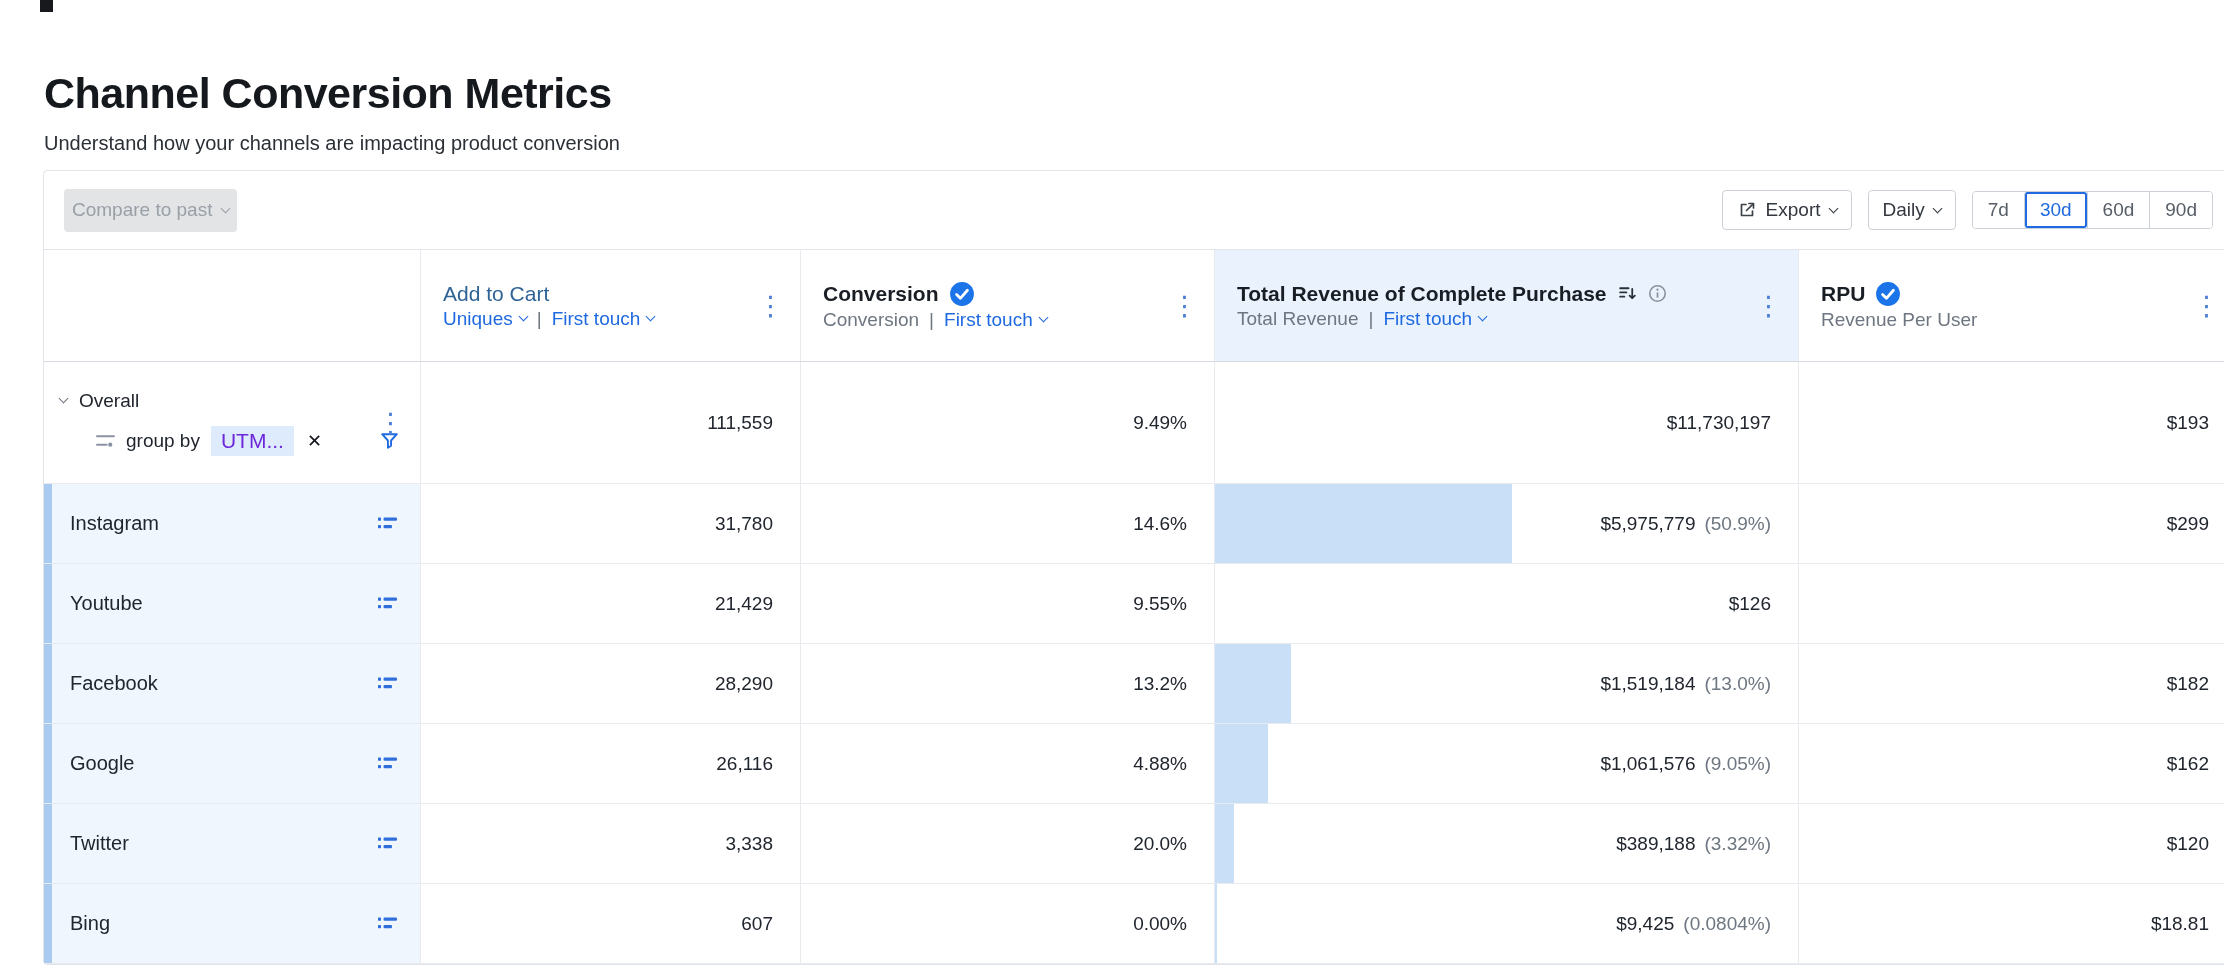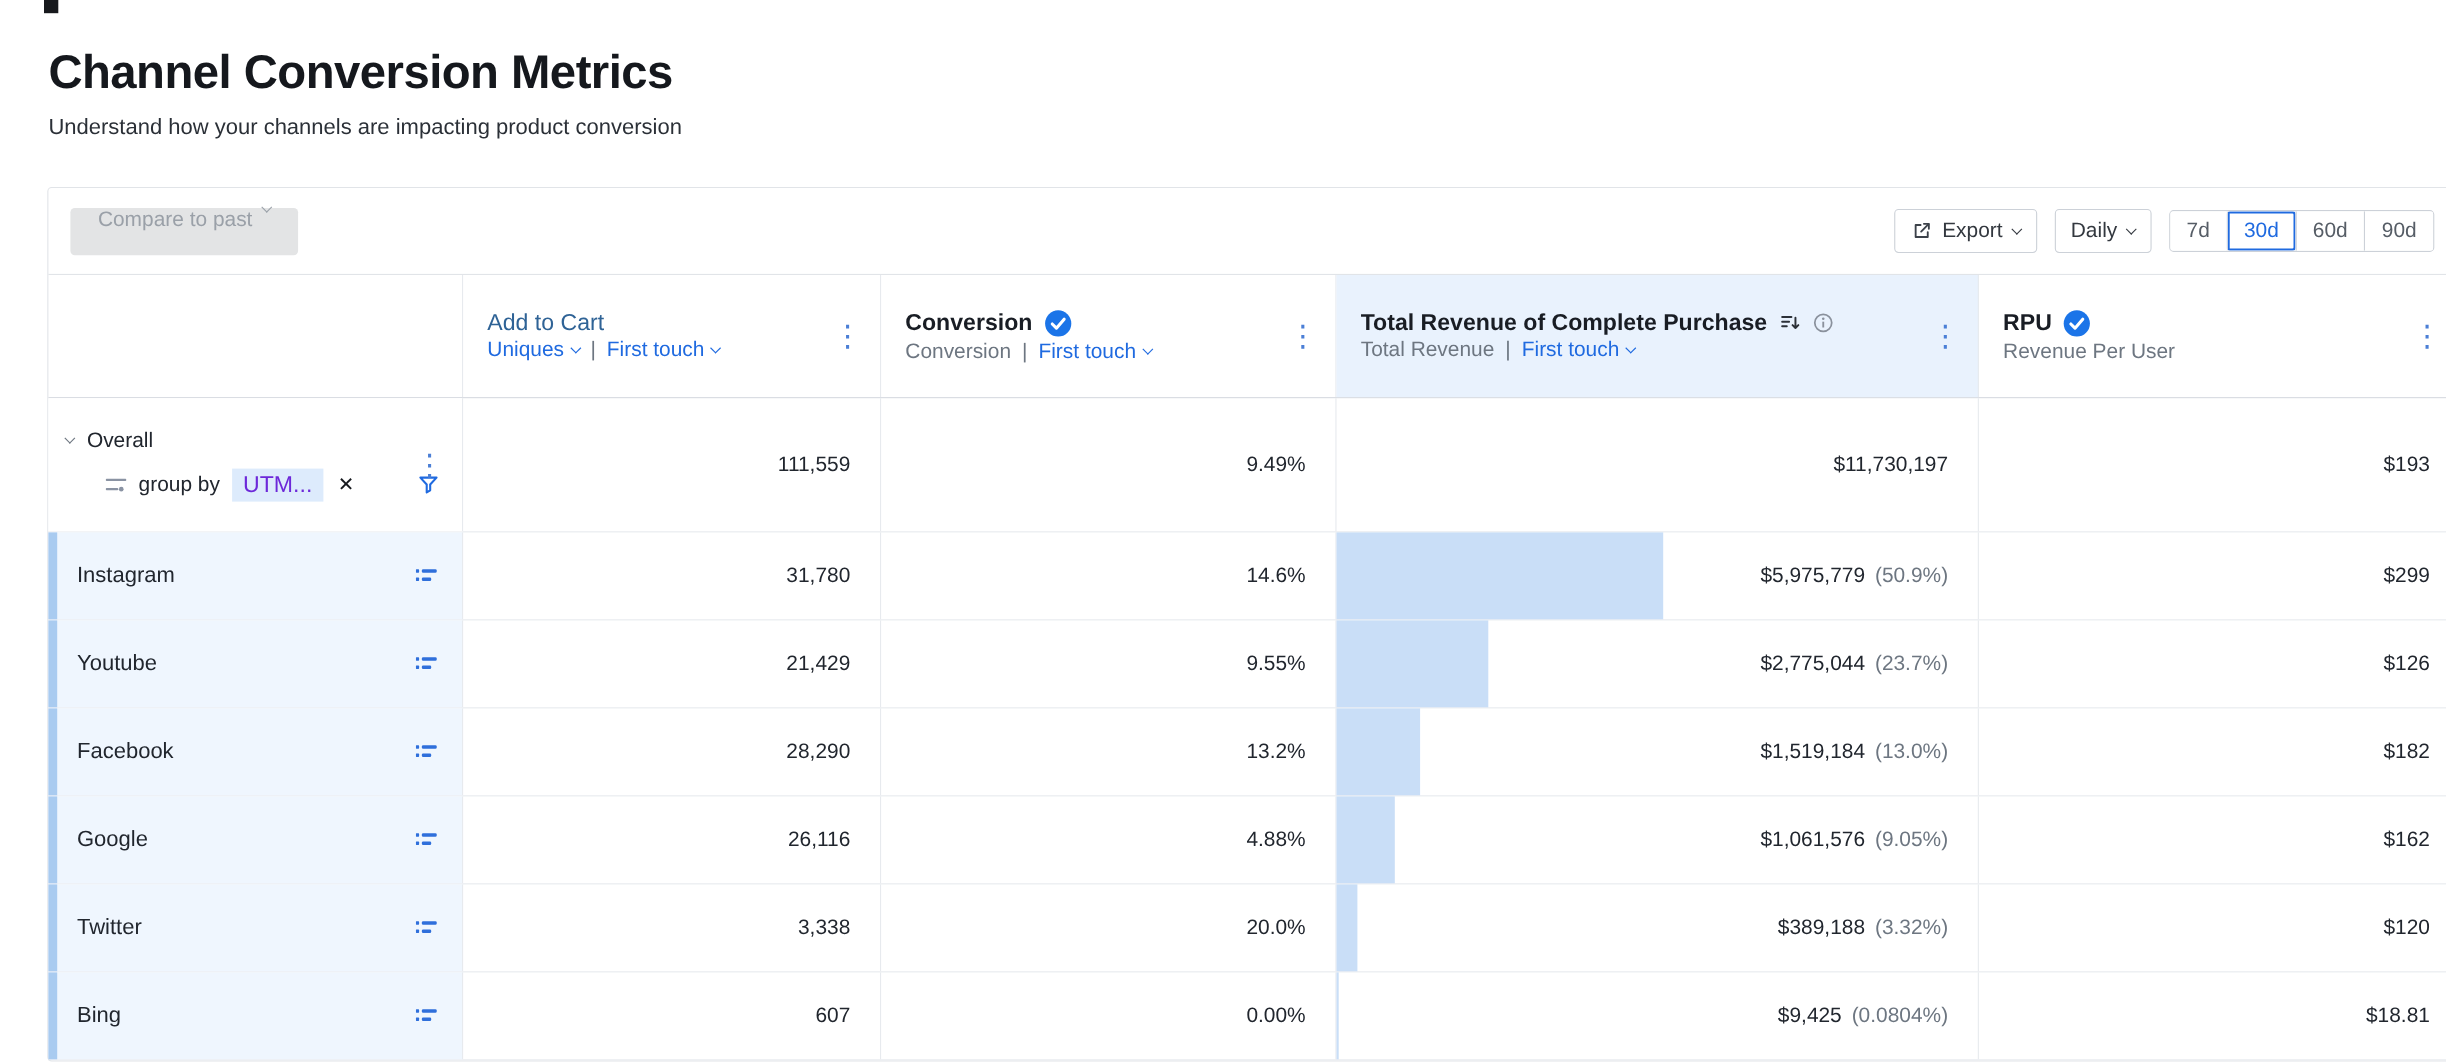--- a/index.html
+++ b/index.html
@@ -3,32 +3,32 @@
 <meta charset="utf-8">
 <style>
   * { box-sizing: border-box; }
   html,body { margin:0; padding:0; background:#fff; }
   body {
     width:2224px; height:966px; overflow:hidden; position:relative;
     font-family:"Liberation Sans","DejaVu Sans",sans-serif; color:#21262e;
   }
   .top-artifact { position:absolute; left:40px; top:0; width:13px; height:12px; background:#17191d; }
 
-  .page-header { padding:42px 0 0 44px; }
+  .page-header { padding:42px 0 0 44px;margin-top:27px; }
   .page-title { margin:0; font-size:43px; font-weight:700; color:#15181d; letter-spacing:-0.5px; }
   .page-subtitle { margin:14px 0 0 0; font-size:20px; color:#2b3037; }
 
   .panel { position:absolute; left:43px; top:170px; width:2195px; background:#fff;
            border:1px solid #e1e4e8; border-radius:4px; }
 
   
   .toolbar { height:79px; border-bottom:1px solid #e1e4e8; display:flex; align-items:center;
              padding:0 24px 0 20px; }
   .compare-btn { background:#e3e4e5; color:#9aa0a8; font-size:19px; border:none; border-radius:4px;
-                 height:43px; padding:0 25px; display:flex; gap:10px; }
+                 height:43px; padding:0 8px; display:flex; align-items:center; gap:10px; }
   .toolbar-right { margin-left:auto; display:flex; align-items:center; gap:16px; }
   .btn { background:#fff; border:1px solid #ccd1d8; border-radius:4px; height:40px; padding:0 14px;
          font-size:19px; color:#33383f; display:flex; align-items:center; gap:9px; }
   .segmented { display:flex; border:1px solid #ccd1d8; border-radius:4px; height:38px; overflow:hidden; background:#fff; }
   .segment { padding:0 15px; display:flex; align-items:center; font-size:19px; color:#565d66;
              border-left:1px solid #ccd1d8; background:#fff; }
   .segment:first-child { border-left:none; }
   .segment.selected { color:#1f6ae0; box-shadow:inset 0 0 0 2px #1f6ae0; border-radius:3px; }
 
   
@@ -275,27 +275,20 @@
         <svg width="20" height="17" viewBox="0 0 20 17" fill="#2f6fdb">
               <rect x="0" y="2.5" width="3" height="3.2" rx="0.6"></rect>
               <rect x="5.5" y="2.5" width="13.5" height="3.2" rx="1.2"></rect>
               <rect x="0" y="10" width="3" height="3.2" rx="0.6"></rect>
               <rect x="5.5" y="10" width="8.5" height="3.2" rx="1.2"></rect>
             </svg>
       </span>
     </div>
     <div class="cell num">21,429</div>
     <div class="cell num">9.55%</div>
-    <div class="cell num revenue-cell">
-      <span class="bar" style="width: 23.7%;"></span>
-      <span class="rev-text">
-        <span>$2,775,044</span>
-        <span class="pct">(23.7%)</span>
-      </span>
-    </div>
     <div class="cell num">$126</div>
   </div>
 
   <div class="grid row channel-row">
     <div class="cell label-cell">
       <span class="stripe"></span>
       <span class="channel-name">Facebook</span>
       <span class="breakdown-icon">
         <svg width="20" height="17" viewBox="0 0 20 17" fill="#2f6fdb">
               <rect x="0" y="2.5" width="3" height="3.2" rx="0.6"></rect>

